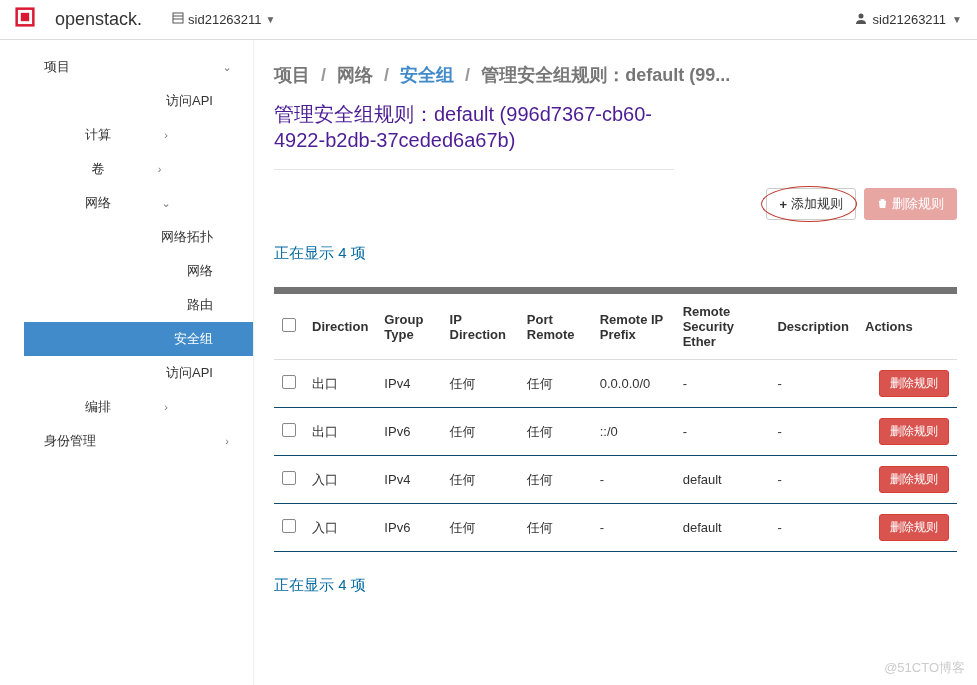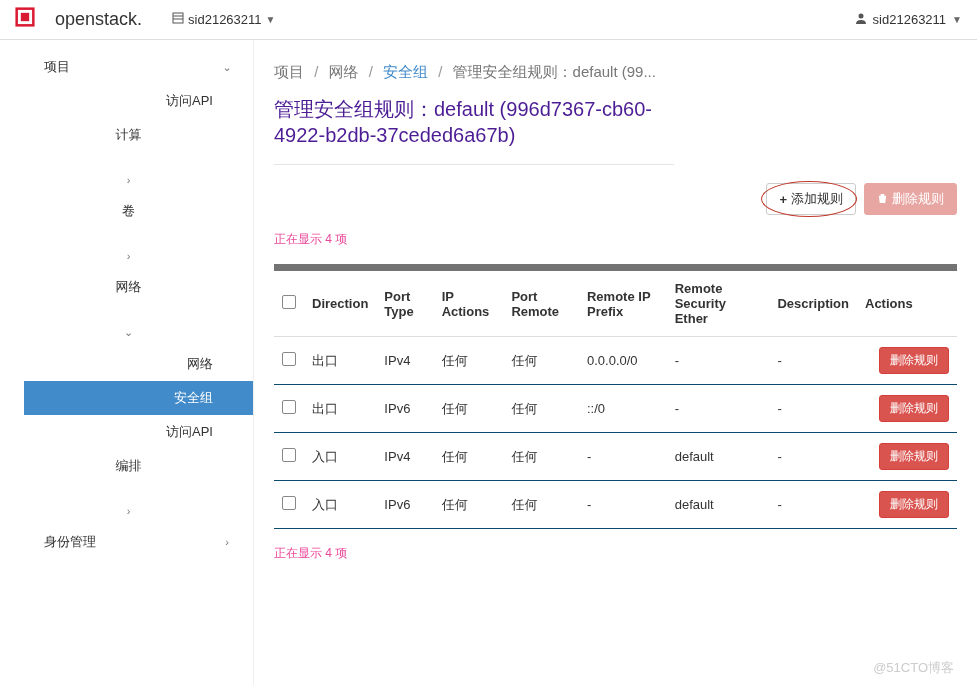--- a/index.html
+++ b/index.html
@@ -15,54 +15,54 @@
     .caret-down { font-size: 10px; color: #666; }
     
     
     .page { display: flex; min-height: calc(100vh - 40px); padding-left: 24px; }
     .sidebar { width: 230px; border-right: 1px solid #eee; padding-top: 10px; }
     .main { flex: 1; padding: 15px 20px; min-width: 0; }
     
     
     .sb-group { padding: 8px 20px; display: flex; justify-content: space-between; align-items: center; cursor: pointer; color: #333; }
     .sb-item { padding: 8px 40px 8px 20px; text-align: right; cursor: pointer; color: #333; }
-    .sb-item.level2 { padding-right: 40px; display: flex; justify-content: flex-end; align-items: center; gap: 30px; flex-direction: column; }
+    .sb-item.level2 { padding-right: 40px; display: flex; justify-content: center; align-items: center; gap: 49px; }
     .sb-item.level3 { padding-right: 40px; text-align: right; }
     .sb-item.active { background: #428bca; color: #fff; }
     .chevron { font-size: 11px; color: #777; width: 12px; display: inline-block; text-align: center; }
     .sb-group .chevron { color: #777; }
     
     
-    .breadcrumb { padding: 8px 0; color: #777; font-size: 15px; }
+    .breadcrumb { padding: 8px 0; color: #777; font-size: 18px; font-weight: bold; }
     .breadcrumb a { color: #428bca; text-decoration: none; }
     .breadcrumb-sep { margin: 0 6px; color: #999; }
     
     
     .page-title { font-size: 20px; font-weight: 400; color: #4c1d95; margin: 6px 0 18px 0; line-height: 1.3; border-bottom: 1px solid #e5e5e5; padding-bottom: 16px; max-width: 400px; }
     
     
     .toolbar { display: flex; justify-content: flex-end; gap: 8px; margin-bottom: 12px; align-items: center; position: relative; }
     .btn { display: inline-flex; align-items: center; gap: 4px; padding: 6px 12px; border: 1px solid #ccc; background: #fff; border-radius: 3px; cursor: pointer; font-size: 13px; color: #333; }
     .btn-danger { background: #d9534f; border-color: #d43f3a; color: #fff; }
     .btn-danger-muted { background: #e8a6a3; border-color: #e8a6a3; color: #fff; }
     .btn-sm { padding: 4px 10px; font-size: 12px; }
     .add-highlight { position: absolute; border: 1px solid #c0392b; border-radius: 50%; width: 96px; height: 36px; pointer-events: none; right: 100px; }
     
     
-    .count-text { margin: 16px 0; color: #ec4899; font-size: 12px; }
+    .count-text { margin: 24px 0; color: #0369a1; font-size: 15px; }
     table { width: 100%; border-collapse: collapse; }
     thead th { text-align: left; padding: 10px 8px; border-bottom: 1px solid #ddd; border-top: 7px solid #737373; font-weight: 700; font-size: 13px; color: #333; }
     tbody td { padding: 10px 8px; border-bottom: 1px solid #0c4a6e; color: #333; font-size: 13px; vertical-align: middle; }
     tbody tr { border-bottom: 1px solid #eee; }
     .chk { width: 14px; height: 14px; border: 1px solid #888; border-radius: 2px; display: inline-block; }
     .col-chk { width: 30px; }
     .col-actions { width: 100px; text-align: right; }
     
     
-    .watermark { position: fixed; bottom: 8px; right: 23px; color: #ccc; font-size: 13px; pointer-events: none; }
+    .watermark { position: fixed; bottom: 8px; right: 12px; color: #ccc; font-size: 13px; pointer-events: none; }
   </style>
 </head>
 <body>
 
 <div class="navbar">
   <div class="logo">
     <span>
       <svg class="logo-icon" viewBox="0 0 24 24">
           <rect x="2" y="2" width="20" height="20" fill="none" stroke="#da1a32" stroke-width="3"></rect>
           <rect x="7" y="7" width="10" height="10" fill="#da1a32"></rect>
@@ -106,21 +106,23 @@
       <span class="chevron">›</span>
     </div>
     <div class="sb-item level2">
       <span>卷</span>
       <span class="chevron">›</span>
     </div>
     <div class="sb-item level2">
       <span>网络</span>
       <span class="chevron">⌄</span>
     </div>
+    <div class="sb-item level3">网络拓扑</div>
     <div class="sb-item level3">网络</div>
+    <div class="sb-item level3">路由</div>
     <div class="sb-item level3 active">安全组</div>
     <div class="sb-item level3">访问API</div>
     <div class="sb-item level2">
       <span>编排</span>
       <span class="chevron">›</span>
     </div>
     <div class="sb-group">
       <span>身份管理</span>
       <span class="chevron">›</span>
     </div>
@@ -156,22 +158,22 @@
       </button>
     </div>
 
     <div class="count-text">正在显示 4 项</div>
 
     <table>
       <thead>
         <tr>
           <th class="col-chk"><span class="chk"></span></th>
           <th>Direction</th>
-          <th>Port Type</th>
-          <th>IP Actions</th>
+          <th>Group Type</th>
+          <th>IP Direction</th>
           <th>Port Remote</th>
           <th>Remote IP Prefix</th>
           <th>Remote Security Ether</th>
           <th>Description</th>
           <th>Actions</th>
         </tr>
       </thead>
       <tbody id="rules-body">
           <tr>
             <td class="col-chk"><span class="chk"></span></td>

